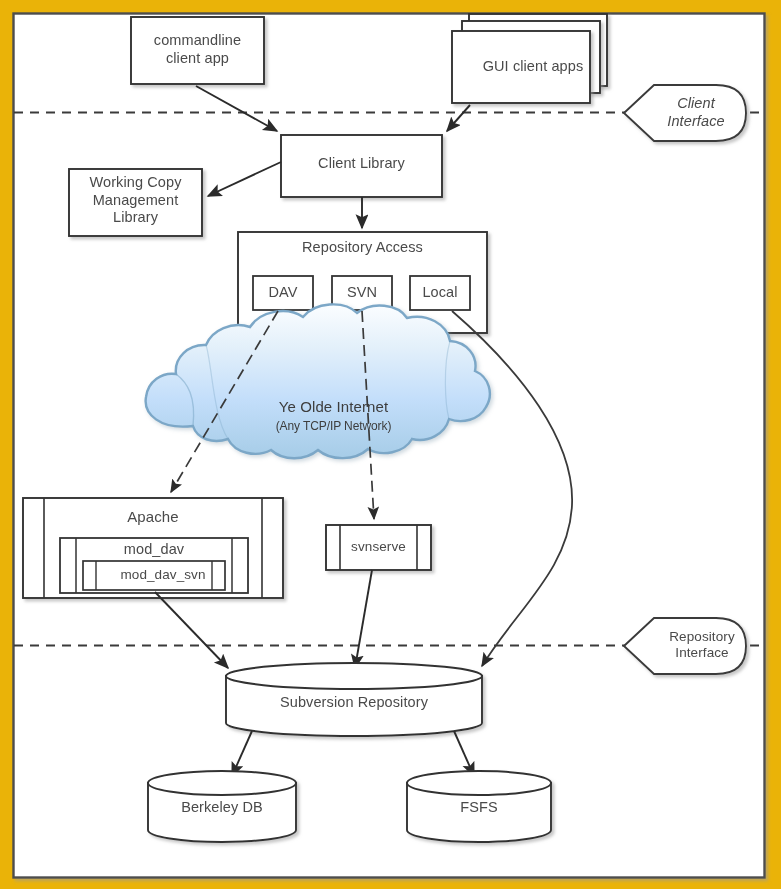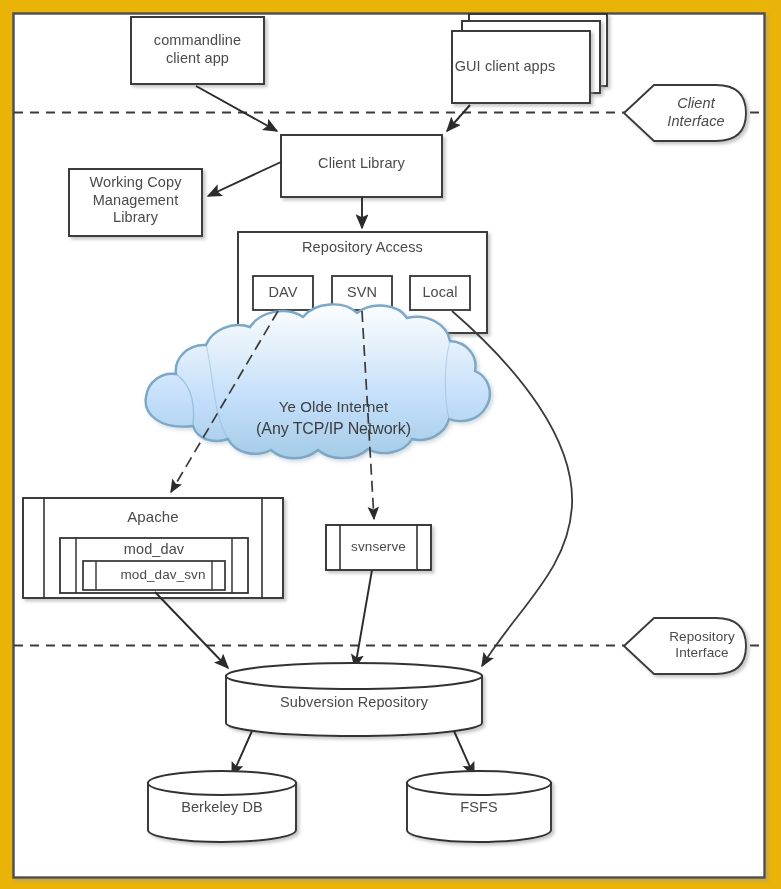--- a/index.html
+++ b/index.html
@@ -41,21 +41,21 @@
   .lbl-14 { font-size: 14.5px; }
   .lbl-13 { font-size: 13.5px; }
   .lbl-15 { font-size: 15px; }
   .lbl-italic { font-style: italic; }
   .lbl-cloud-main {
     font-size: 15px;
     color: #3d3d3d;
     text-align: center;
   }
   .lbl-cloud-sub {
-    font-size: 16px;
+    font-size: 12px;
     color: #3d3d3d;
     letter-spacing: -0.1px;
   }
 </style>
 </head>
 <body>
 
 <div id="diagram-root">
 
   <svg id="diagram-svg" viewBox="0 0 781 889">
@@ -173,21 +173,21 @@
 
     <g filter="url(#softshadow)">
       <path d="M 407 783 L 407 830 A 72 12 0 0 0 551 830 L 551 783 Z" fill="#ffffff" stroke="#333333" stroke-width="1.9"></path>
       <ellipse cx="479" cy="783" rx="72" ry="12" fill="#ffffff" stroke="#333333" stroke-width="1.9"></ellipse>
     </g>
   </svg>
 
   <div class="lbl lbl-14" style="left:131px; top:32px; width:133px;">commandline
 client app</div>
 
-  <div class="lbl lbl-14" style="left:436px; top:58px; width:138px;">GUI client apps</div>
+  <div class="lbl lbl-14" style="left:464px; top:58px; width:138px;">GUI client apps</div>
 
   <div class="lbl lbl-14 lbl-italic" style="left:646px; top:95px; width:100px;">Client
 Interface</div>
 
   <div class="lbl lbl-14" style="left:281px; top:155px; width:161px;text-align:center;">Client Library</div>
 
   <div class="lbl lbl-14" style="left:69px; top:174px; width:133px;">Working Copy
 Management
 Library</div>
 

